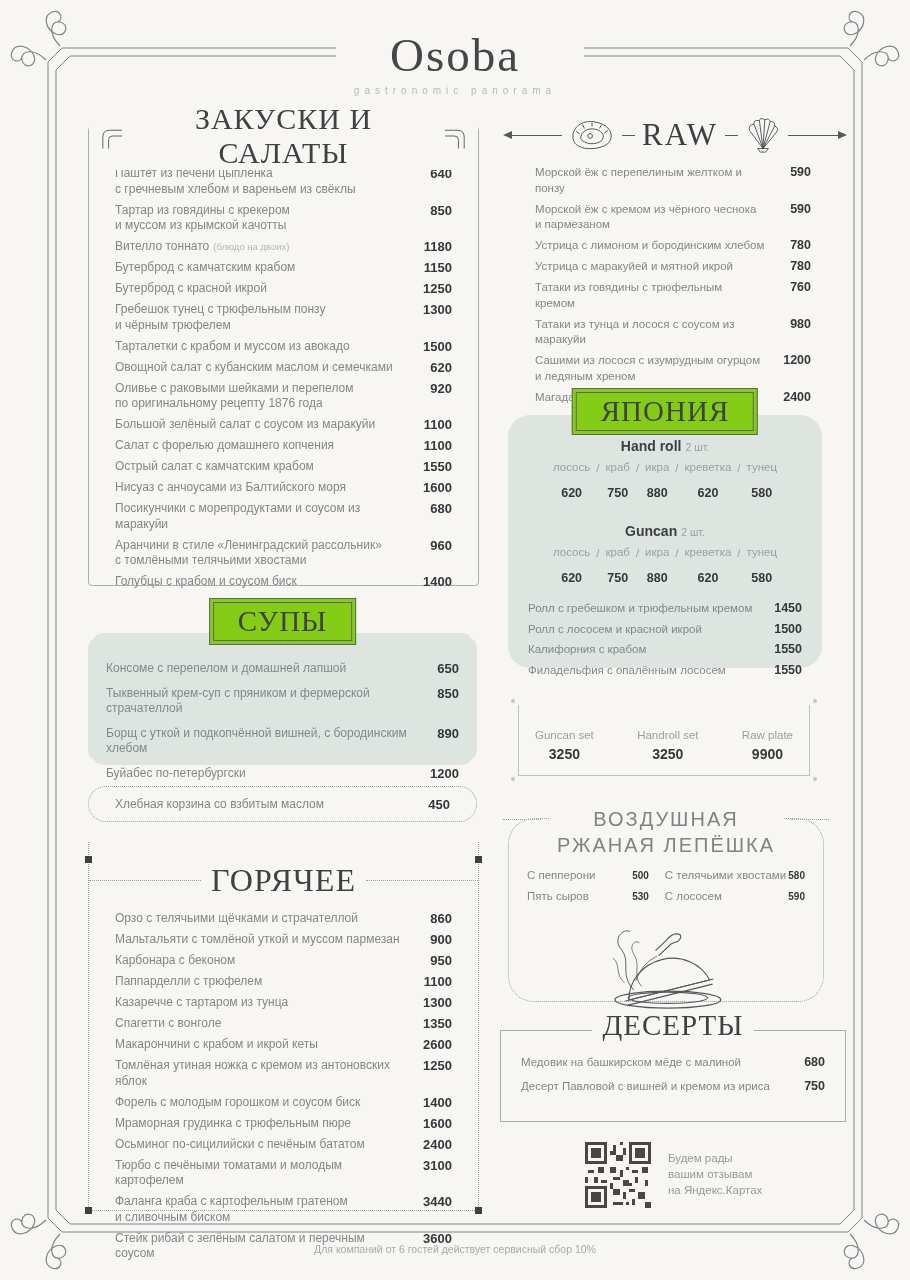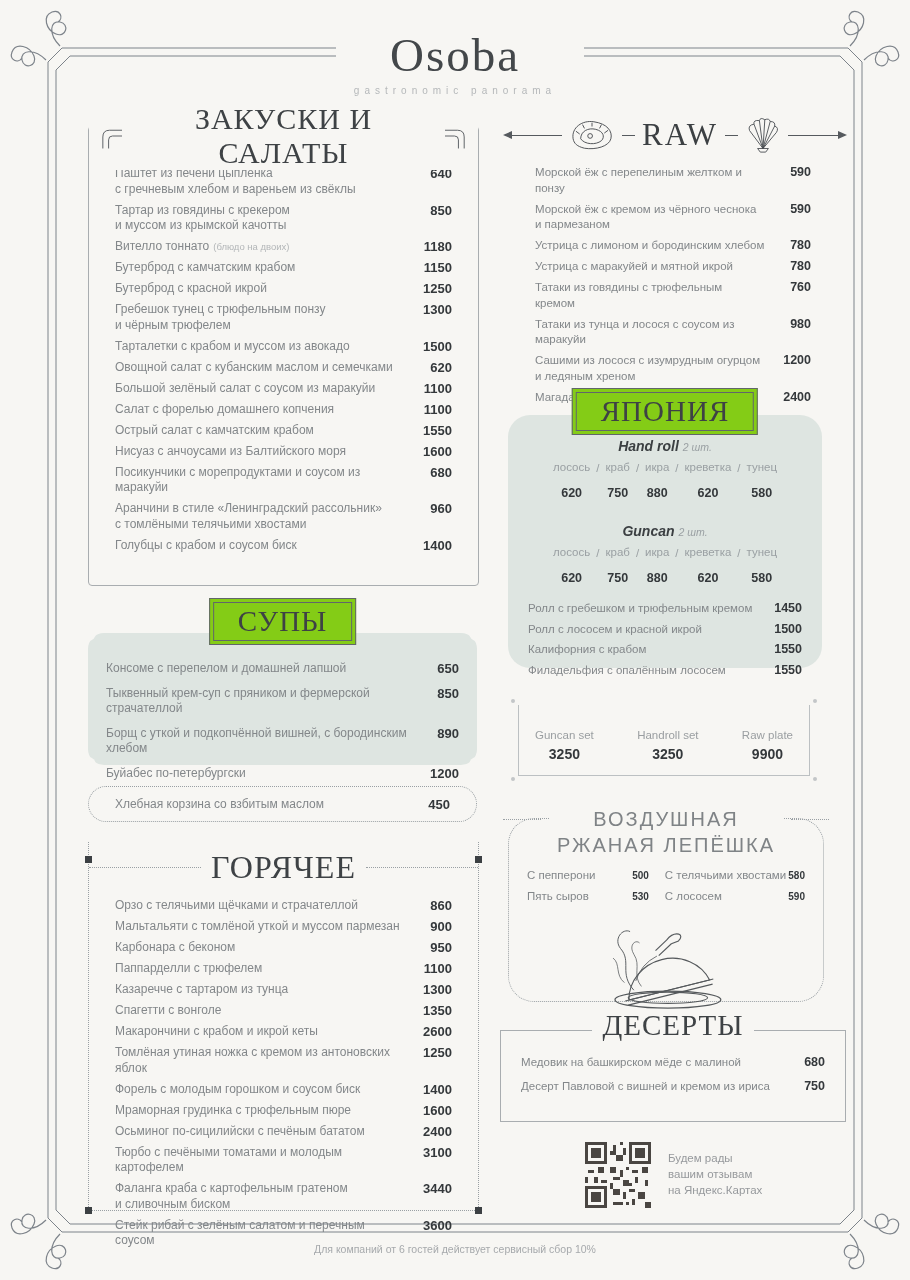--- a/index.html
+++ b/index.html
@@ -51,21 +51,21 @@
 
   
   .bread{position:absolute;left:88px;top:786px;width:389px;height:36px;border:1px dotted #9aa0a4;
          border-radius:18px;display:flex;align-items:center;padding:0 26px;box-sizing:border-box;}
   .bread .mname{line-height:normal;}
   .bread .mprice{line-height:normal;}
 
   
   .hot{position:absolute;left:88px;top:842px;width:389px;height:368px;
        border-left:1px dotted #9aa0a4;border-right:1px dotted #9aa0a4;border-bottom:1px dotted #9aa0a4;}
-  .hot-head{display:flex;align-items:center;gap:10px;margin-top:7px;}
+  .hot-head{display:flex;align-items:center;gap:10px;margin-top:20px;}
   .hot-head .dotline{flex:1;border-top:1px dotted #9aa0a4;}
   .hot-title{font-size:32px;}
   .sq{position:absolute;width:7px;height:7px;background:#3c4043;}
   .hot .mlist{padding:12px 26px 0;}
 
   
   .raw-head{position:absolute;left:505px;top:112px;width:340px;height:46px;
             display:flex;align-items:center;gap:7px;}
   .raw-title{font-size:31px;letter-spacing:2px;}
   .arrline{flex:1;height:1px;background:#565a5e;position:relative;}
@@ -73,21 +73,21 @@
      border-right:9px solid #565a5e;border-top:4px solid transparent;border-bottom:4px solid transparent;}
   .arrline.r::after{content:'';position:absolute;right:-2px;top:-3.5px;width:0;height:0;
      border-left:9px solid #565a5e;border-top:4px solid transparent;border-bottom:4px solid transparent;}
   .minidash{width:13px;height:1px;background:#565a5e;}
   .raw-list{position:absolute;left:535px;top:165px;width:276px;}
 
   
   .japan{position:absolute;left:508px;top:415px;width:314px;height:253px;border-radius:22px;}
   .japan .dbl-box{top:-27px;}
   .jp-block{margin-top:23px;text-align:center;}
-  .jp-head{font-size:14px;font-weight:700;color:#3b3f42;font-style:italic;}
+  .jp-head{font-size:14px;font-weight:700;color:#3b3f42;}
   .jp-qty{font-size:10.5px;font-weight:400;color:#9aa0a3;margin-left:4px;}
   .jp-vars{display:flex;justify-content:center;margin-top:7px;}
   .vcol{display:flex;flex-direction:column;align-items:center;gap:13px;padding:0 6px;}
   .vname{font-size:11.5px;color:#9aa0a3;}
   .vprice{font-size:12.5px;font-weight:700;color:#34383b;}
   .vsep{font-size:11.5px;color:#9aa0a3;line-height:14px;}
   .jp-rolls{margin-top:16px;padding:0 20px;}
   .jp-rolls .mrow{margin-bottom:5px;}
 
   
@@ -208,20 +208,24 @@
         <div class="mrow">
           <div class="mname"><span>Тарталетки с крабом и муссом из авокадо</span><span class="mnote"></span><span class="n2"></span></div>
           <div class="mprice">1500</div>
         </div>
 
         <div class="mrow">
           <div class="mname"><span>Овощной салат с кубанским маслом и семечками</span><span class="mnote"></span><span class="n2"></span></div>
           <div class="mprice">620</div>
         </div>
 
+        <div class="mrow">
+          <div class="mname"><span>Оливье с раковыми шейками и перепелом</span><span class="mnote"></span><span class="n2">по оригинальному рецепту 1876 года</span></div>
+          <div class="mprice">920</div>
+        </div>
 
         <div class="mrow">
           <div class="mname"><span>Большой зелёный салат с соусом из маракуйи</span><span class="mnote"></span><span class="n2"></span></div>
           <div class="mprice">1100</div>
         </div>
 
         <div class="mrow">
           <div class="mname"><span>Салат с форелью домашнего копчения</span><span class="mnote"></span><span class="n2"></span></div>
           <div class="mprice">1100</div>
         </div>

